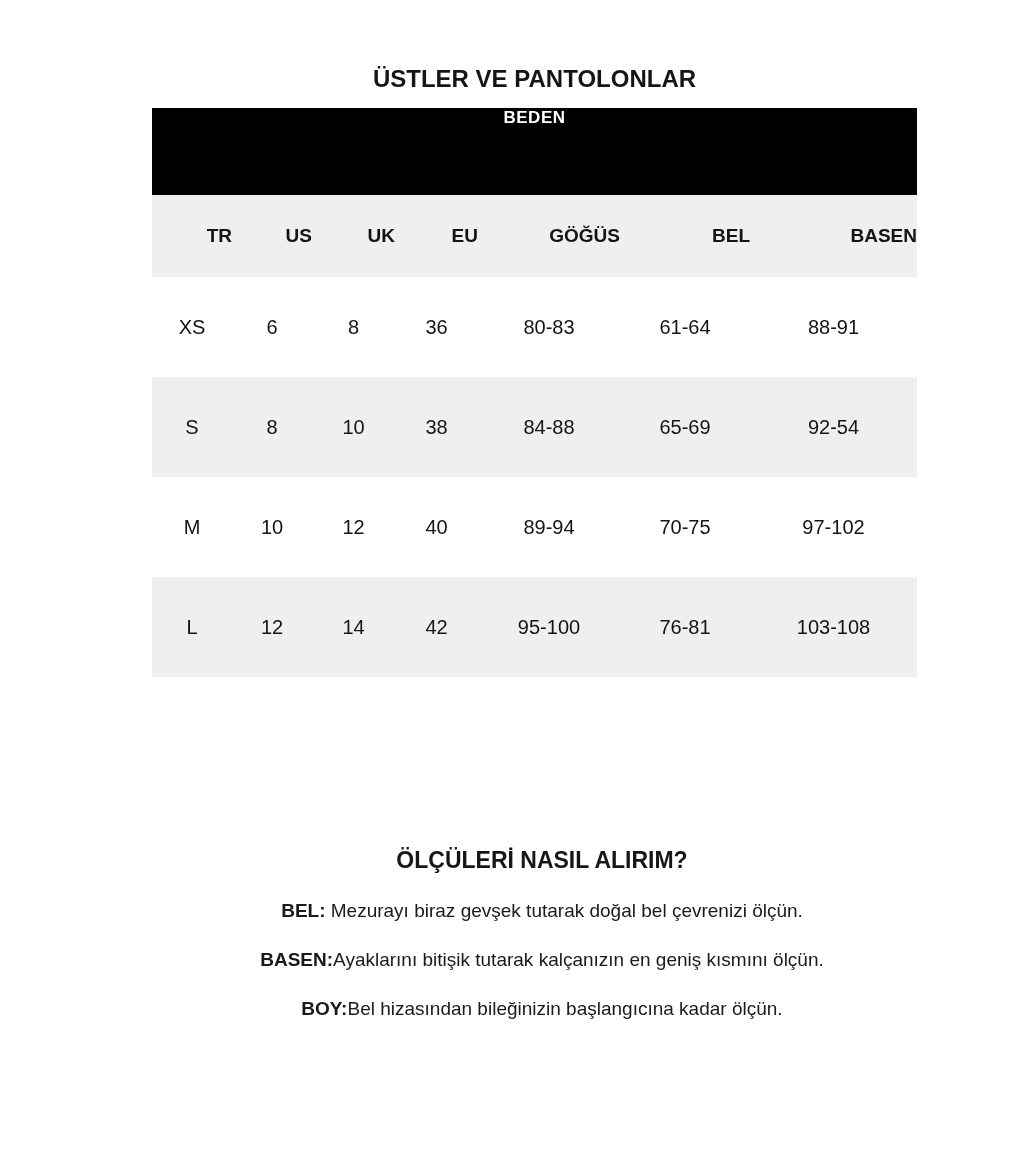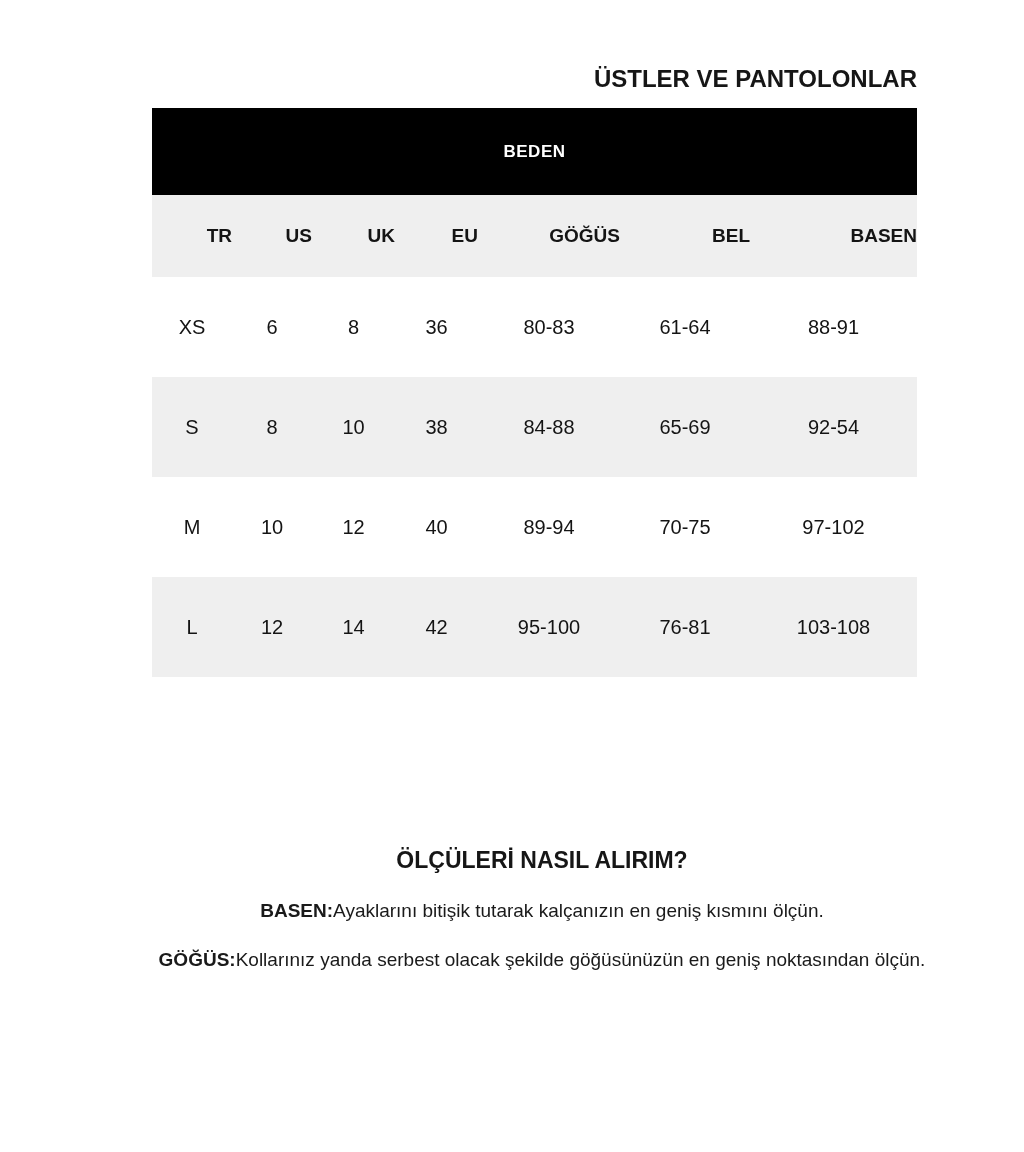--- a/index.html
+++ b/index.html
@@ -17,31 +17,31 @@
     color:var(--text);
     overflow:hidden;
   }
   .chart-wrap{
     margin-left:152px;
     width:765px;
   }
   .page-title{
     margin-top:64px;
     margin-bottom:14px;
-    text-align:right;
+    text-align:center;
     font-size:24px;
     line-height:30px;
     font-weight:bold;
     color:#161616;
   }
   .band{
     height:87px;
     background:var(--band-bg);
     display:flex;
-    align-items:center;
+    align-items:flex-start;
     justify-content:center;
   }
   .band span{
     color:var(--band-text);
     font-weight:bold;
     font-size:17px;
     letter-spacing:0.5px;
   }
   table.size-table{
     width:765px;
@@ -155,15 +155,16 @@
         <td>95-100</td>
         <td>76-81</td>
         <td>103-108</td>
       </tr>
     </tbody>
   </table>
 </div>
 
 <section class="measure">
   <h2>ÖLÇÜLERİ NASIL ALIRIM?</h2>
+  <p><b>BEL:</b><span> Mezurayı biraz gevşek tutarak doğal bel çevrenizi ölçün.</span></p>
   <p><b>BASEN:</b><span>Ayaklarını bitişik tutarak kalçanızın en geniş kısmını ölçün.</span></p>
-  <p><b>GÖĞÜS:</b><span>Kollarınız yanda serbest olacak şekilde göğüsünüzün en geniş noktasından ölçün.</span></p>
+  <p><b>BOY:</b><span>Bel hizasından bileğinizin başlangıcına kadar ölçün.</span></p>
 </section>
 
 </body></html>

